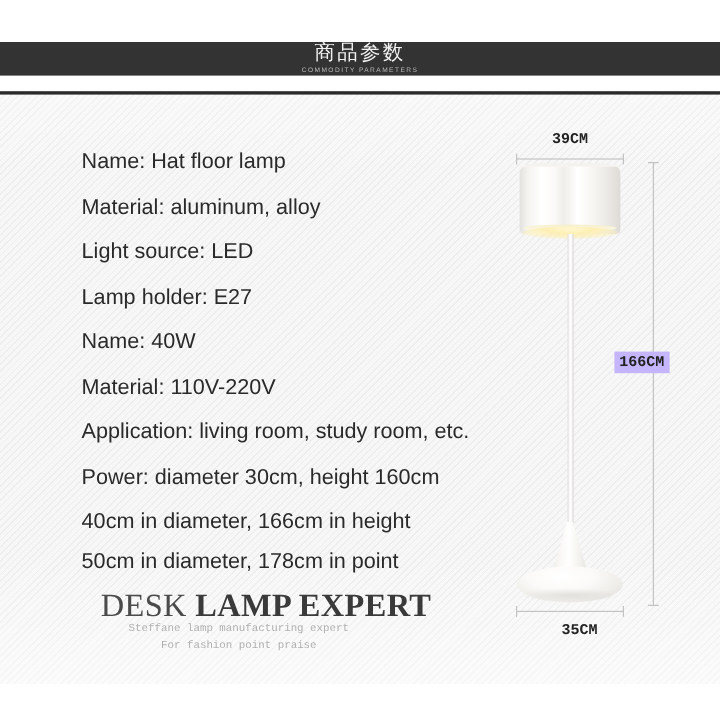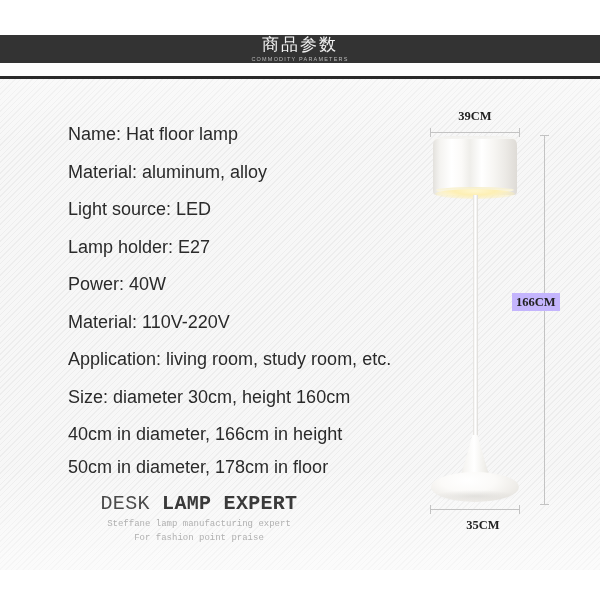--- a/index.html
+++ b/index.html
@@ -130,27 +130,27 @@
 
   
   .brand {
     position: absolute;
     left: 84px;
     top: 492px;
     width: 230px;
     text-align: center;
   }
   .brand-title {
-    font-size: 20px;
+    font-size: 27px;
     line-height: 24px;
     color: #4b4b4b;
     font-weight: 300;
     letter-spacing: 0.3px;
     white-space: nowrap;
-    font-family: Liberation Mono, monospace;
+    font-family: Liberation Serif, serif;
   }
   .brand-title .strong {
     font-weight: 700;
     color: #3a3a3a;
   }
   .brand-sub {
     font-size: 9px;
     line-height: 12px;
     color: #b0b0b0;
     white-space: nowrap;
@@ -341,21 +341,21 @@
   .dim-v-right .tick-t { top: 0; }
   .dim-v-right .tick-b { top: 369px; }
 
   .dim-label {
     position: absolute;
     font-size: 12.5px;
     line-height: 14px;
     color: #222222;
     font-weight: 700;
     white-space: nowrap;
-    font-family: Liberation Serif, serif;
+    font-family: Liberation Mono, monospace;
   }
   .dim-label-top {
     left: 40px;
     top: 14px;
     width: 90px;
     text-align: center;
   }
   .dim-label-bottom {
     left: 48px;
     top: 423px;
@@ -383,26 +383,26 @@
   <div class="header-underline"></div>
 
   <div class="hatch-area"></div>
   <div class="hatch-fade"></div>
 
   <div class="spec-list">
     <div class="spec-line">Name: Hat floor lamp</div>
     <div class="spec-line">Material: aluminum, alloy</div>
     <div class="spec-line">Light source: LED</div>
     <div class="spec-line">Lamp holder: E27</div>
-    <div class="spec-line">Power: 40W</div>
+    <div class="spec-line">Name: 40W</div>
     <div class="spec-line">Material: 110V-220V</div>
     <div class="spec-line">Application: living room, study room, etc.</div>
-    <div class="spec-line">Size: diameter 30cm, height 160cm</div>
+    <div class="spec-line">Power: diameter 30cm, height 160cm</div>
     <div class="spec-line indent">40cm in diameter, 166cm in height</div>
-    <div class="spec-line indent">50cm in diameter, 178cm in floor</div>
+    <div class="spec-line indent">50cm in diameter, 178cm in point</div>
   </div>
 
   <div class="brand">
     <div class="brand-title"><span>DESK</span> <span class="strong">LAMP EXPERT</span></div>
     <div class="brand-sub">Steffane lamp manufacturing expert</div>
     <div class="brand-sub">For fashion point praise</div>
   </div>
 
   <div class="lamp-figure">
 

